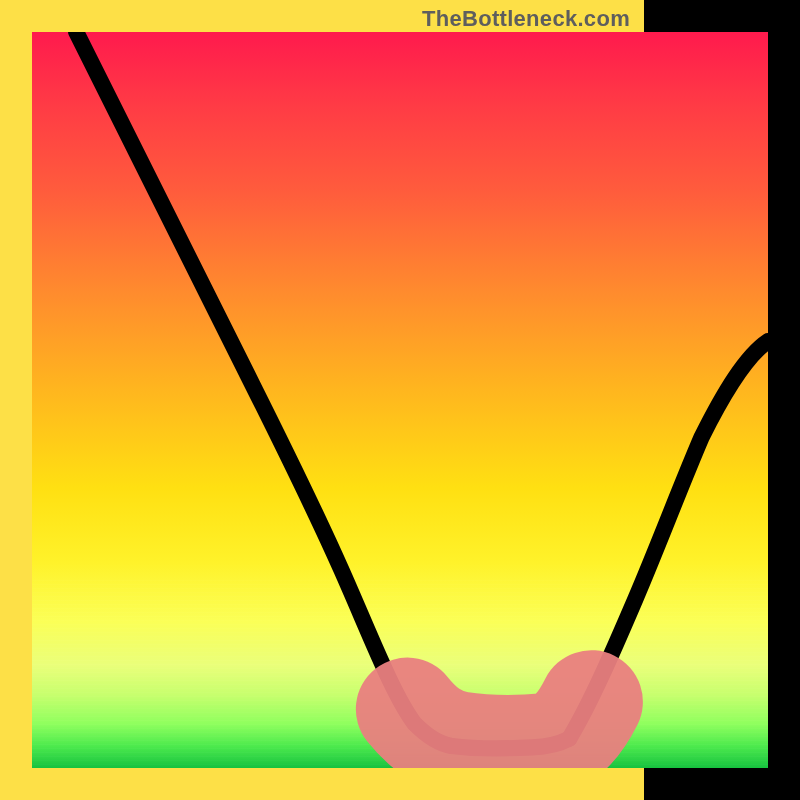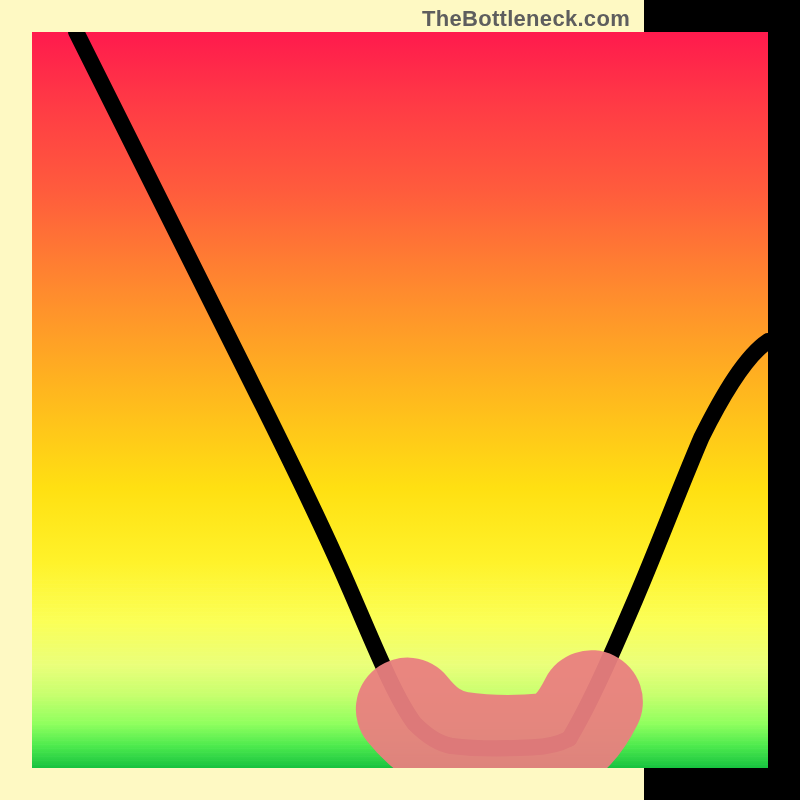--- a/index.html
+++ b/index.html
@@ -8,21 +8,21 @@
     width: 800px;
     height: 800px;
     background: #000;
     overflow: hidden;
     font-family: Arial, Helvetica, sans-serif;
   }
   .frame {
     position: relative;
     width: 644px;
     height: 800px;
-    background: #fef9c3;
+    background: #fde047;
   }
   .watermark {
     position: absolute;
     top: 6px;
     right: 14px;
     color: #5e5e5e;
     font-size: 22px;
     font-weight: 600;
     letter-spacing: 0.3px;
     z-index: 5;

